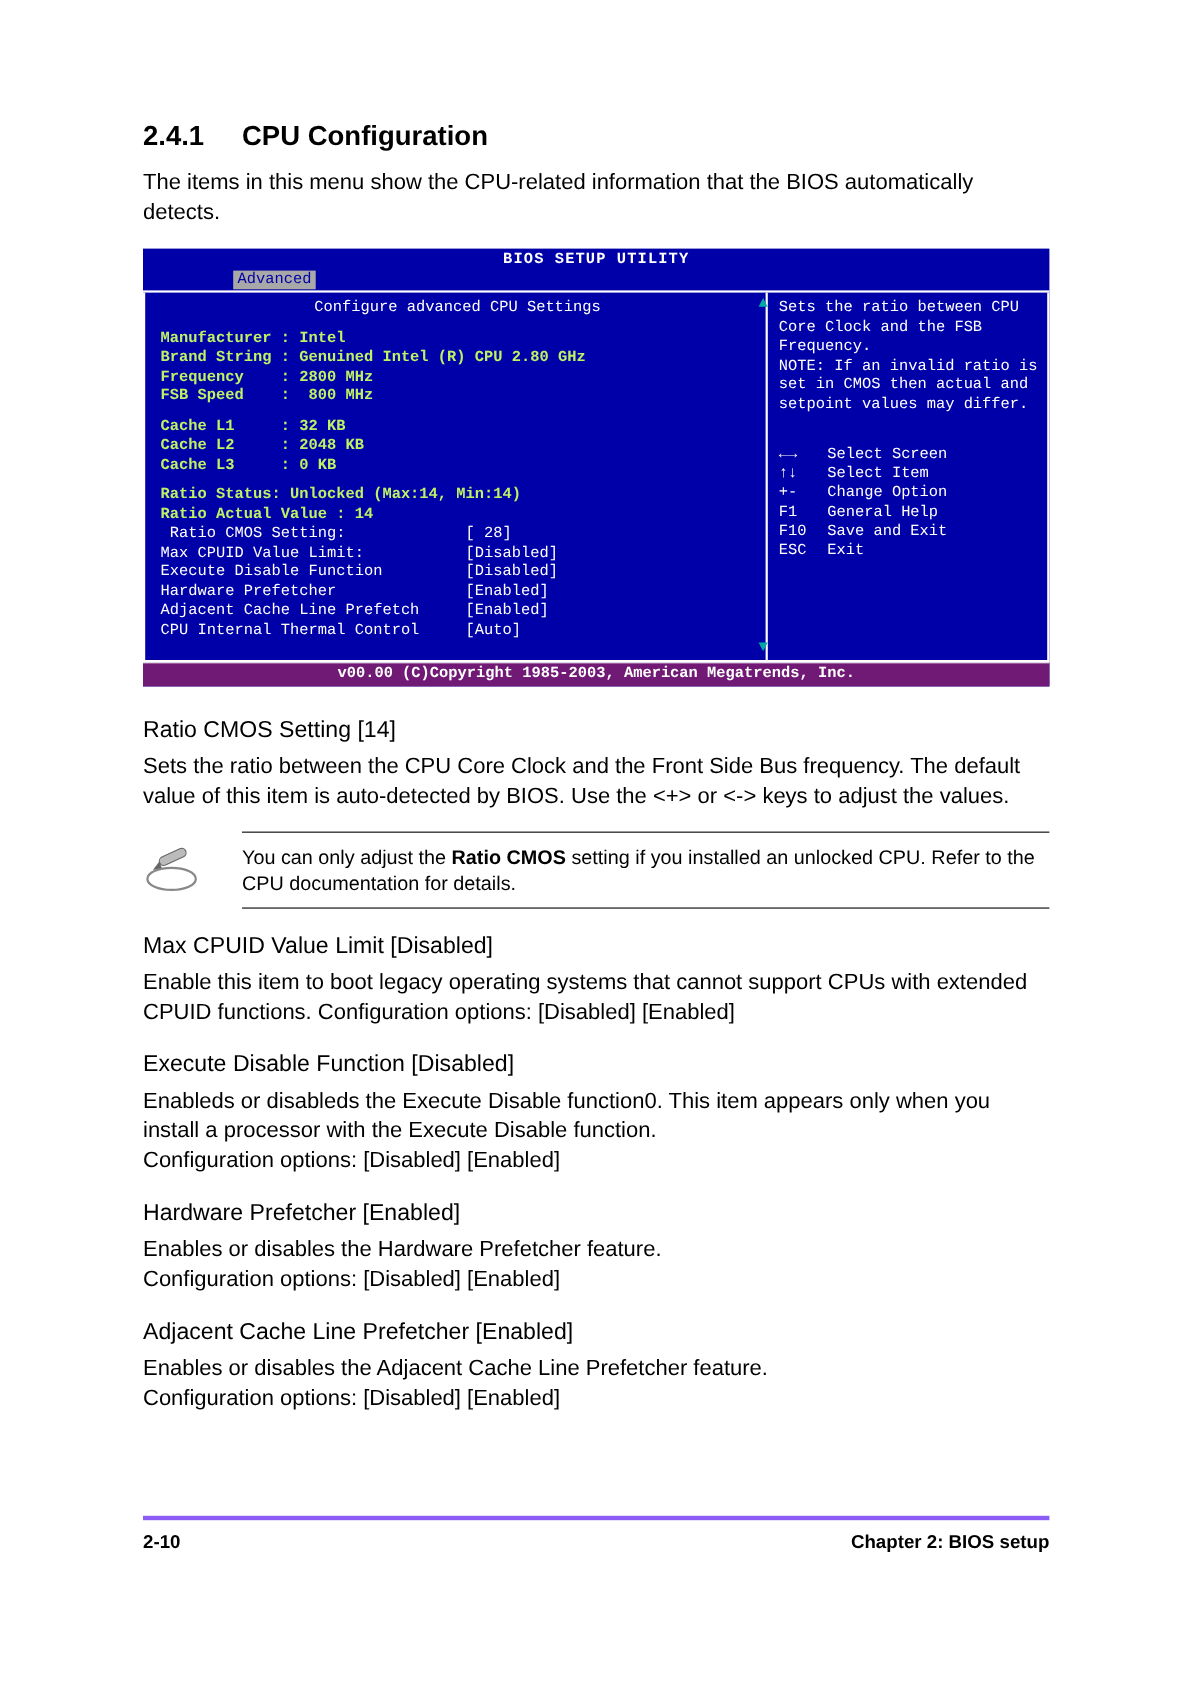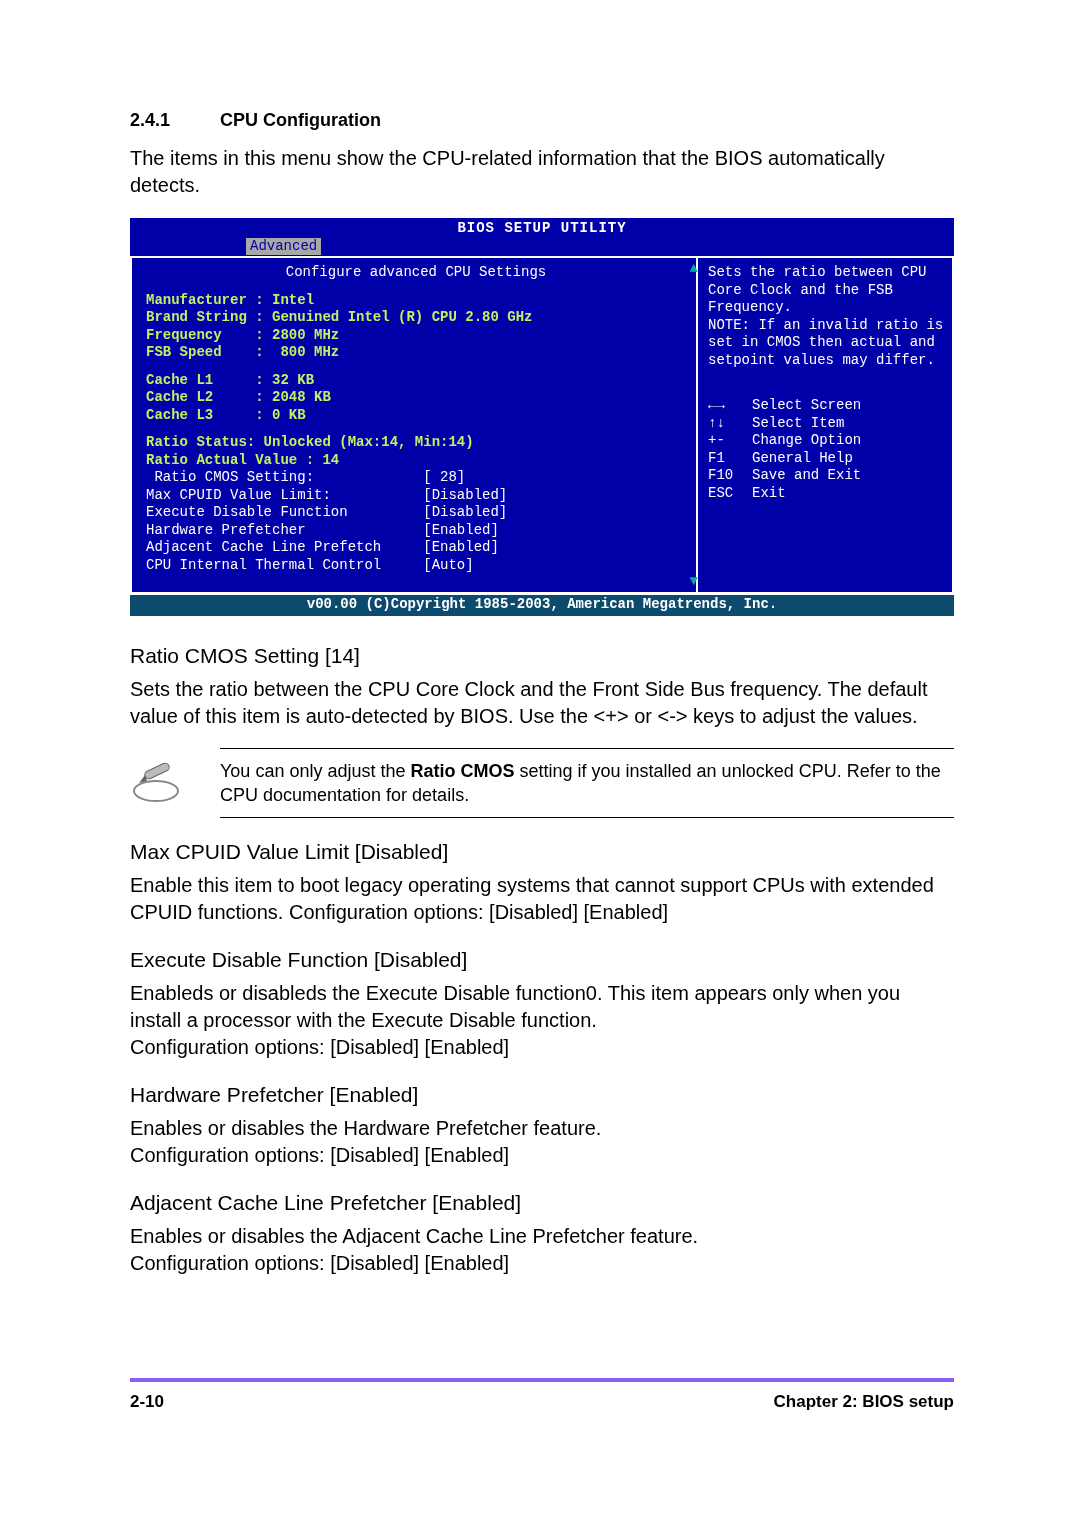--- a/index.html
+++ b/index.html
@@ -12,21 +12,21 @@
     color: #000;
     position: relative;
   }
   .page {
     position: absolute;
     left: 130px;
     top: 110px;
     width: 824px;
   }
   h2.section-num {
-    font-size: 18px;
+    font-size: 25px;
     font-weight: bold;
     margin: 0 0 14px 0;
   }
   h2.section-num .num { display: inline-block; width: 90px; }
   p.body {
     font-size: 20px;
     line-height: 1.35;
     margin: 0 0 18px 0;
   }
   h3.sub {
@@ -45,21 +45,21 @@
     margin: 19px 0 28px 0;
   }
   .bios-title-row {
     text-align: center;
     color: #fff;
     font-weight: bold;
     letter-spacing: 1px;
     padding-top: 2px;
   }
   .bios-tabs {
-    padding-left: 116px;
+    padding-left: 82px;
     color: #ffff55;
     padding-bottom: 1px;
   }
   .bios-tabs .tab {
     background: #a8a8a8;
     color: #0000a8;
     padding: 0 4px 1px 4px;
   }
   .bios-body {
     display: flex;
@@ -93,21 +93,21 @@
   }
   .scroll-up { top: 2px; }
   .scroll-down { bottom: 2px; }
   .bios-help .help-text { white-space: pre-wrap; line-height:1.25; }
   .bios-help .nav { margin-top: 28px; color: #fff; }
   .bios-help .nav-row { white-space: pre; }
   .bios-help .nav-key { display:inline-block; width: 44px; }
   .bios-footer {
     text-align: center;
     color: #fff;
-    background: #0c4a6e;
+    background: #701a75;
     font-weight: bold;
     padding: 1px 0 2px 0;
     border-top: 1px solid #fff;
   }
   
   .note-wrap {
     margin: 10px 0 10px 0;
   }
   .note-rule { border-top: 1px solid #000; margin-left: 90px; }
   .note-row { display: flex; align-items: center; padding: 10px 0; }

